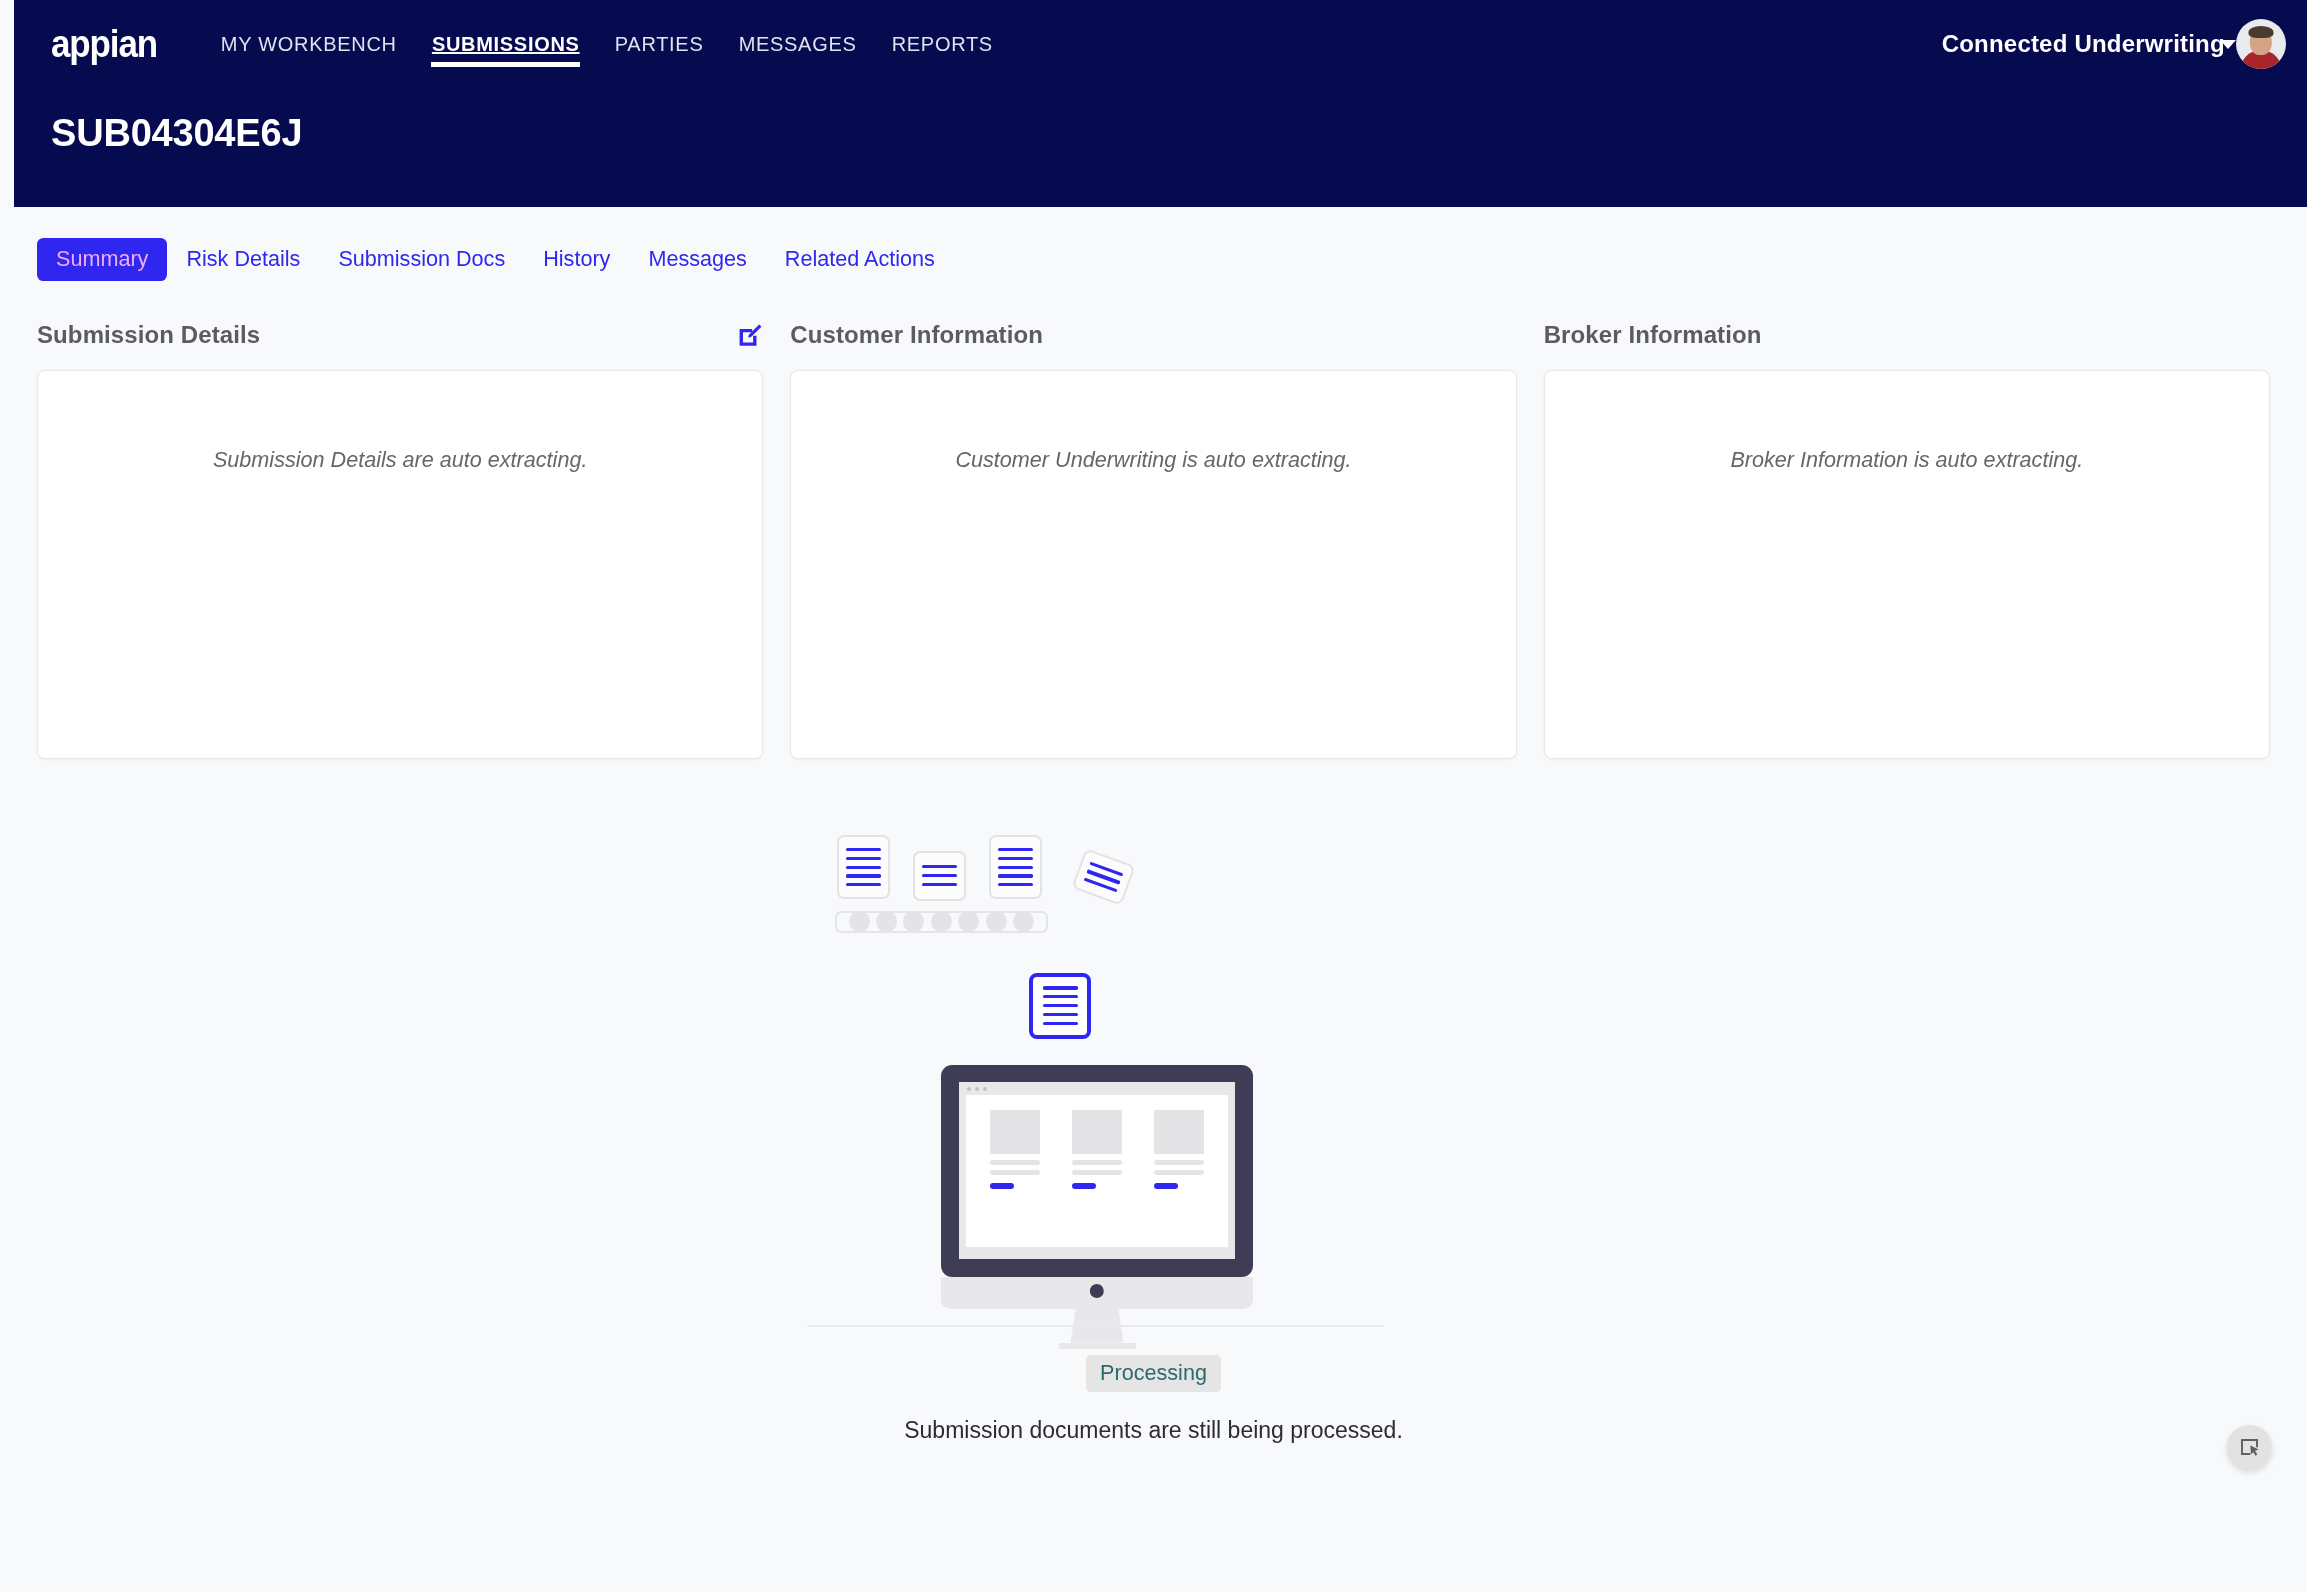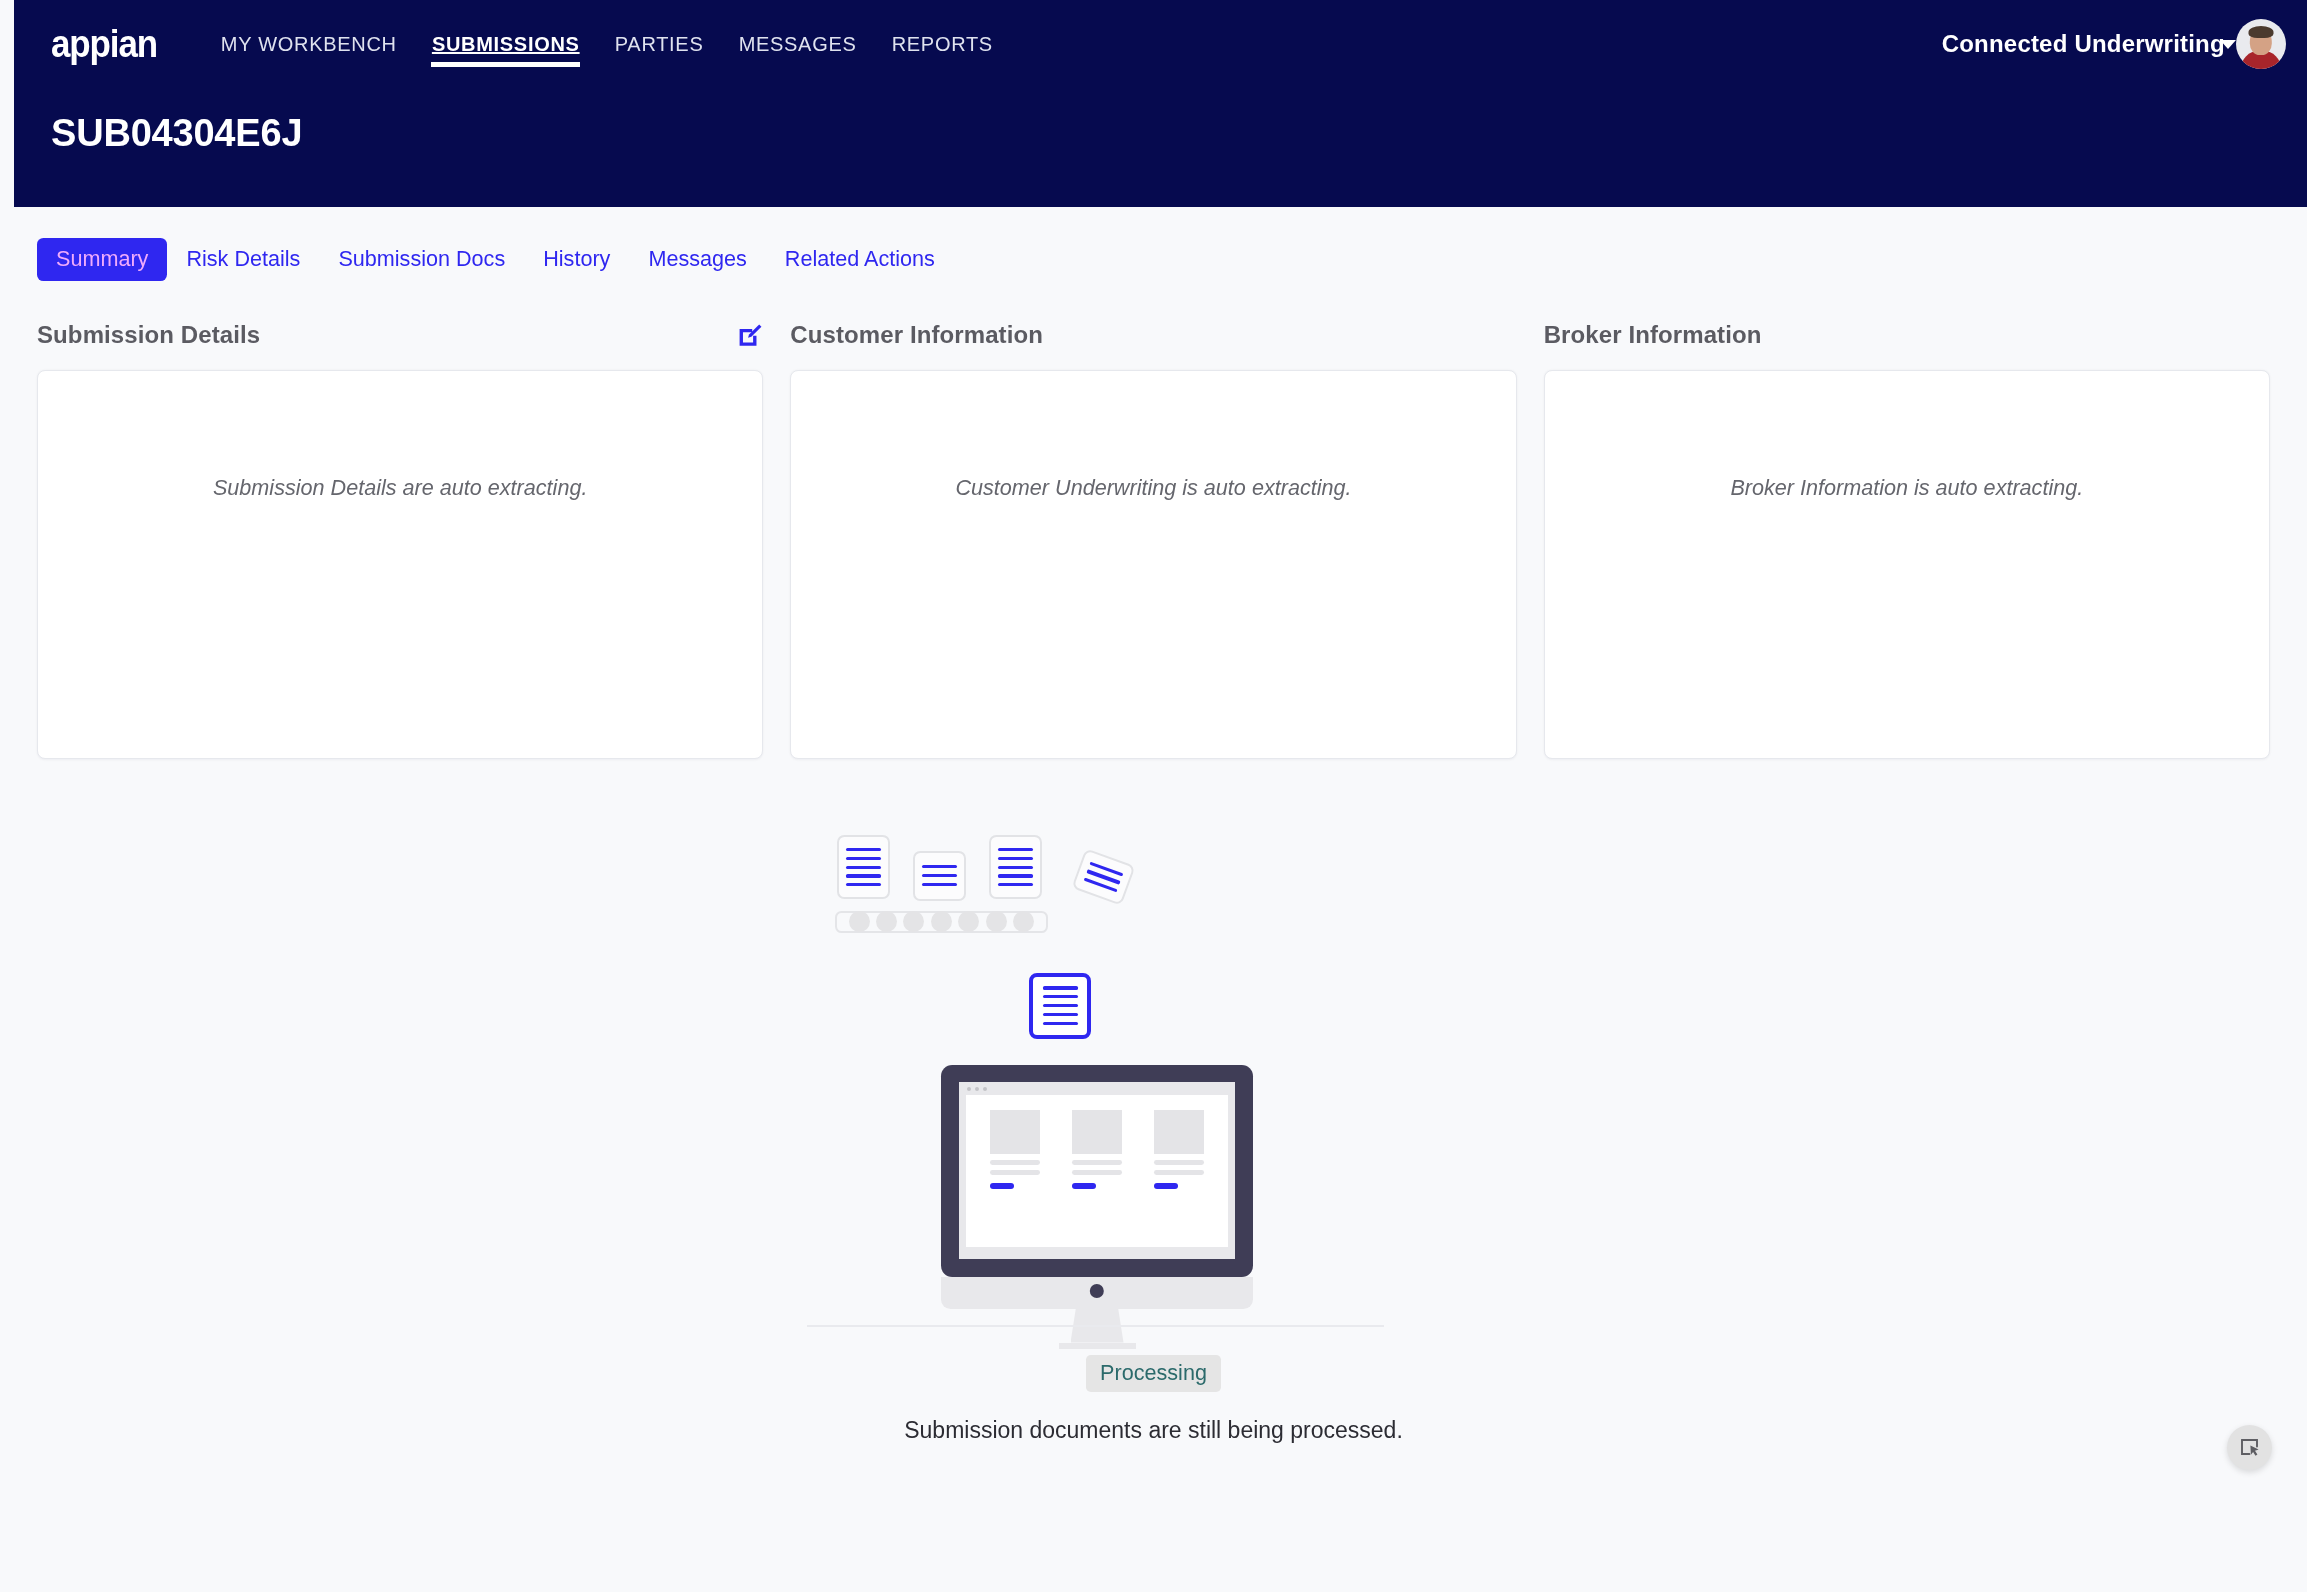--- a/index.html
+++ b/index.html
@@ -161,21 +161,21 @@
     cursor: pointer;
     display: block;
   }
   .card-body {
     background: #ffffff;
     border: 0.8px solid #e6e8ed;
     border-radius: 8px;
     height: 389px;
     display: flex;
     justify-content: center;
-    padding-top: 104px;
+    padding-top: 76px;
     box-shadow: 0 0.8px 2.4px rgba(20,24,60,0.05);
   }
   .card-msg {
     font-size: 21.6px;
     font-style: italic;
     color: #65666d;
     text-align: center;
   }
 
   

